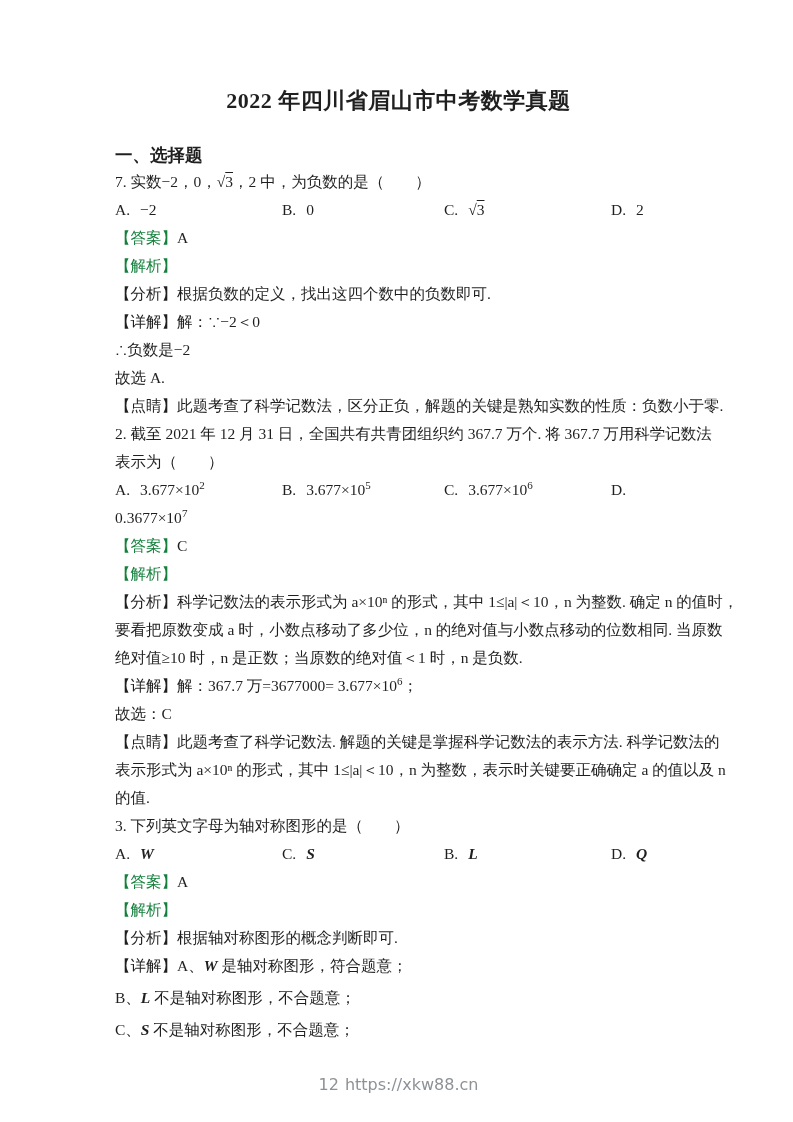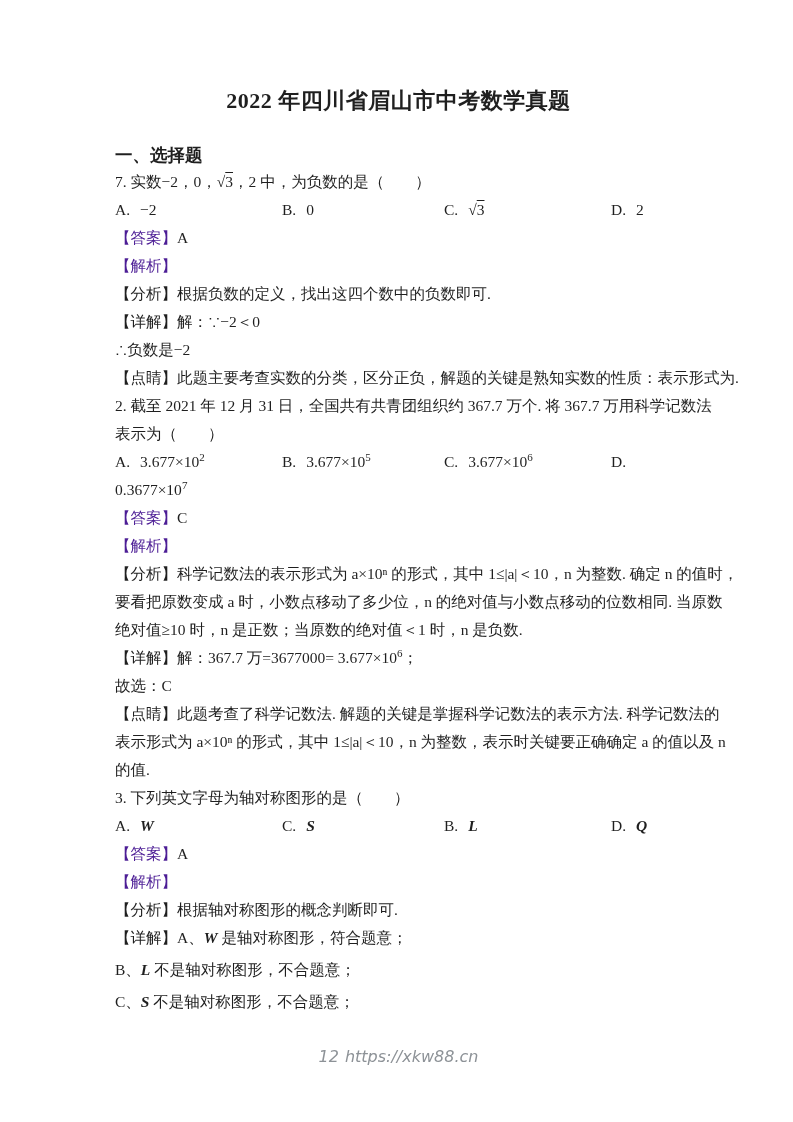--- a/index.html
+++ b/index.html
@@ -37,33 +37,33 @@
     font-size: 15.5px;
     white-space: nowrap;
   }
   .gap4 { margin-top: 4px; }
   .opts {
     display: grid;
     grid-template-columns: 167px 162px 167px auto;
   }
   .opt { white-space: nowrap; }
   .olabel { margin-right: 10px; }
-  .teal { color: #4c1d95; }
+  .teal { color: #15803d; }
   .mvar { font-weight: 700; font-style: italic; }
   .radicand { text-decoration: overline; }
   sup { font-size: 11px; line-height: 0; }
   .footer {
     margin-top: 30px;
     text-align: center;
     font-family: "DejaVu Sans", "Liberation Sans", sans-serif;
     font-size: 16px;
     line-height: 22px;
     color: #8d9297;
   }
-  .footer span { margin: 4px 3px; font-style: italic; }
+  .footer span { margin: 4px 3px; }
 </style>
 </head>
 <body>
 
 <div class="page">
 
   <h1 class="title">2022 年四川省眉山市中考数学真题</h1>
 
   <h2 class="section">一、选择题</h2>
 
@@ -74,21 +74,22 @@
     <span class="opt"><span class="olabel">B.</span><span>0</span></span>
     <span class="opt"><span class="olabel">C.</span><span>√</span><span class="radicand">3</span></span>
     <span class="opt"><span class="olabel">D.</span><span>2</span></span>
   </div>
 
   <div class="line"><span class="teal">【答案】</span><span>A</span></div>
   <div class="line"><span class="teal">【解析】</span></div>
   <div class="line">【分析】根据负数的定义，找出这四个数中的负数即可.</div>
   <div class="line">【详解】解：∵−2＜0</div>
   <div class="line">∴负数是−2</div>
-  <div class="line">【点睛】此题主要考查实数的分类，区分正负，解题的关键是熟知实数的性质：表示形式为.</div>
+  <div class="line">故选 A.</div>
+  <div class="line">【点睛】此题考查了科学记数法，区分正负，解题的关键是熟知实数的性质：负数小于零.</div>
 
   <div class="line">2. 截至 2021 年 12 月 31 日，全国共有共青团组织约 367.7 万个. 将 367.7 万用科学记数法</div>
   <div class="line">表示为（　　）</div>
 
   <div class="line opts">
     <span class="opt"><span class="olabel">A.</span><span>3.677×10</span><sup>2</sup></span>
     <span class="opt"><span class="olabel">B.</span><span>3.677×10</span><sup>5</sup></span>
     <span class="opt"><span class="olabel">C.</span><span>3.677×10</span><sup>6</sup></span>
     <span class="opt"><span class="olabel">D.</span></span>
   </div>

